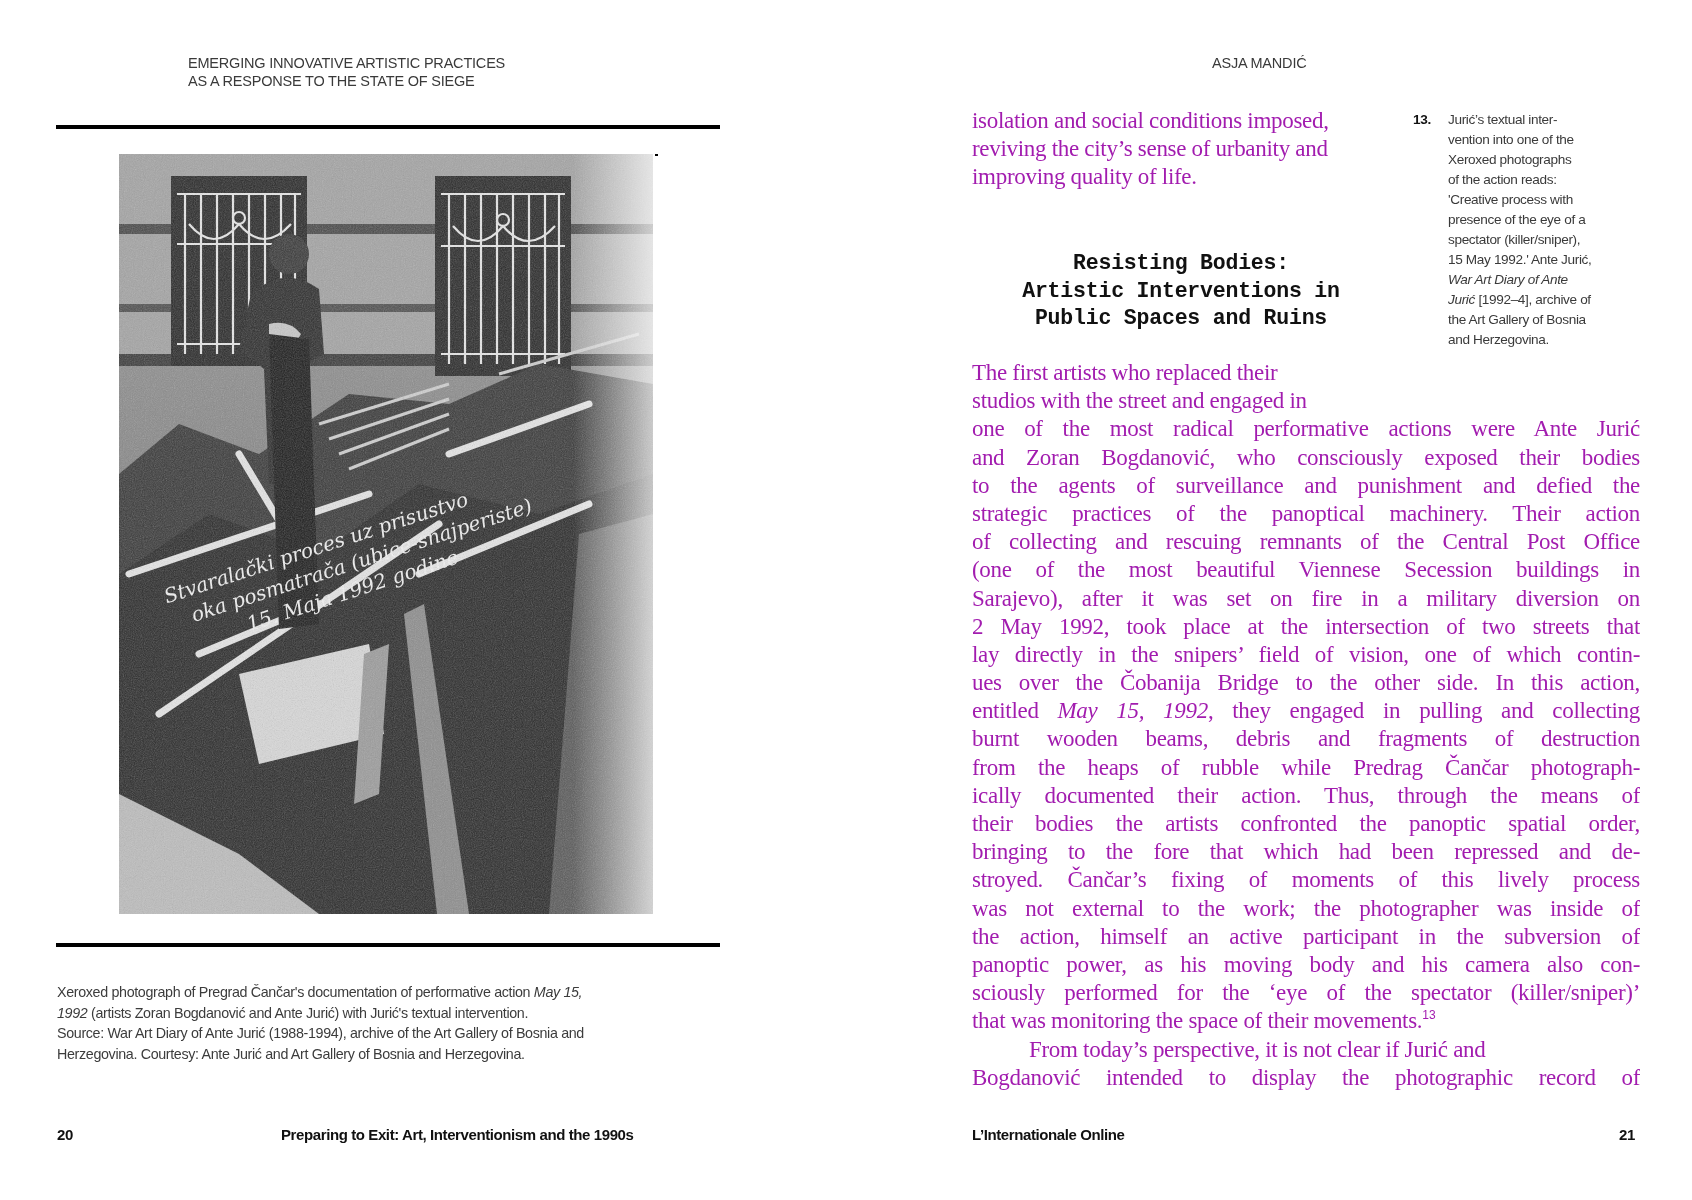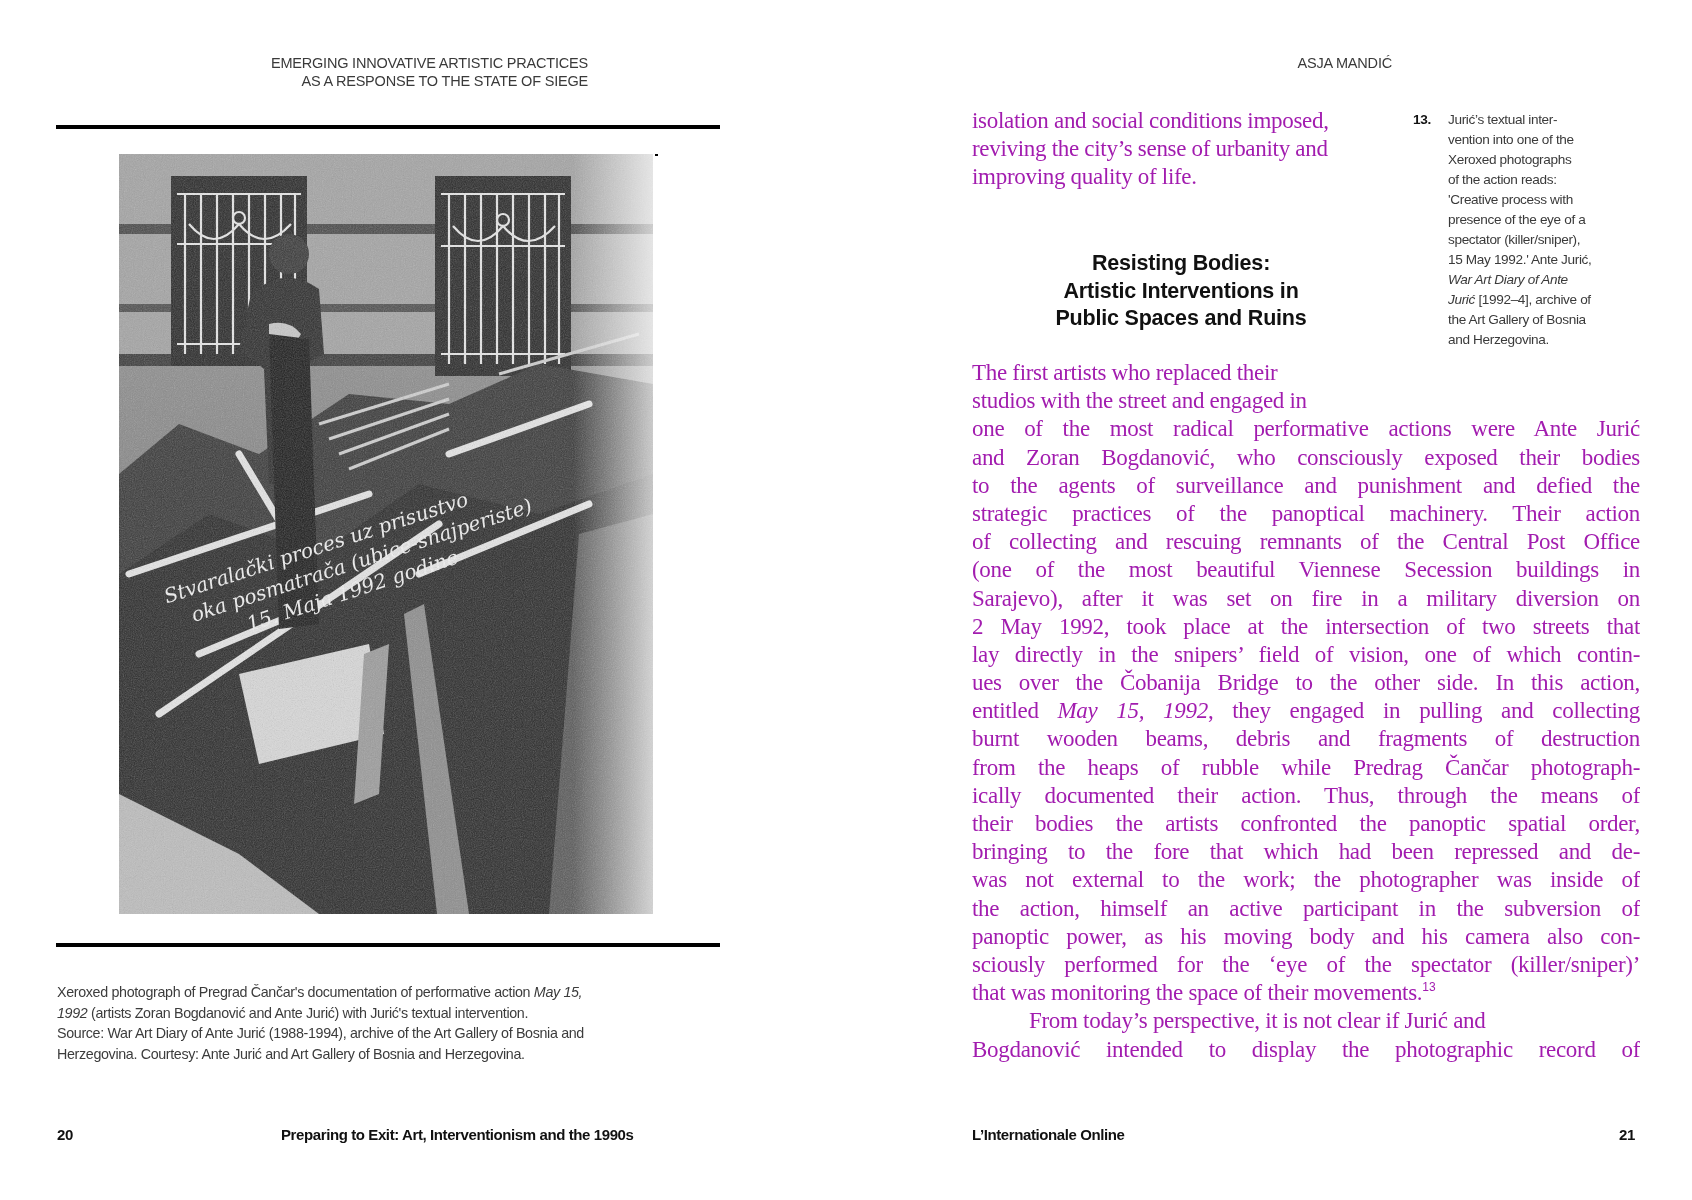--- a/index.html
+++ b/index.html
@@ -1,21 +1,21 @@
 <!DOCTYPE html>
 <html><head>
 <meta charset="utf-8">
 <style>
   html, body { margin:0; padding:0; background:#ffffff; }
   body { width:1692px; height:1200px; position:relative; overflow:hidden; font-family:"Liberation Sans", sans-serif; color:#111; }
   .page { position:absolute; top:0; height:1200px; }
   .page-left { left:0; width:846px; }
   .page-right { left:846px; width:846px; }
 
-  .running-head { position:absolute; font-family:"Liberation Sans", sans-serif; font-size:14.5px; letter-spacing:-0.2px; color:#3a3a3a; text-align:right; line-height:18px; text-transform:uppercase; }
+  .running-head { position:absolute; font-family:"Liberation Sans", sans-serif; font-size:14.5px; letter-spacing:-0.2px; color:#3a3a3a; text-align:left; line-height:18px; text-transform:uppercase; }
   .rh-left { left:188px; width:400px; top:54px; }
   .rh-right { left:366px; width:180px; top:54px; }
 
   .rule { position:absolute; background:#000; height:4px; }
   .rule-top { left:56px; top:125px; width:664px; }
   .rule-bottom { left:56px; top:943px; width:664px; }
 
   .photo { position:absolute; left:119px; top:154px; width:534px; height:760px; overflow:hidden; background:#777; }
   .photo svg { display:block; width:100%; height:100%; }
   .photo-tick { position:absolute; left:655px; top:154px; width:3px; height:2px; background:#000; }
@@ -31,21 +31,21 @@
   .folio-num-right { left:773px; }
 
   .body { position:absolute; left:126px; font-family:"Liberation Serif", serif; font-size:23px; color:#a21caf; letter-spacing:-0.3px; }
   .body .ln { display:block; height:28.2px; line-height:28.2px; white-space:nowrap; }
   .body .j { text-align:justify; text-align-last:justify; white-space:normal; overflow:hidden; }
   .body-top { top:107px; width:400px; }
   .body-main { top:359px; width:668px; }
   .indent { padding-left:57px; }
   sup.fn { font-family:"Liberation Sans", sans-serif; font-size:12px; vertical-align:9px; line-height:0; letter-spacing:0; }
 
-  .section-head { position:absolute; left:170px; top:250px; width:330px; text-align:center; font-family:Liberation Sans, sans-serif; font-weight:bold; font-size:21.5px; line-height:27.5px; color:#111; letter-spacing:-0.2px; }
+  .section-head { position:absolute; left:170px; top:250px; width:330px; text-align:center; font-family:Liberation Mono, monospace; font-weight:bold; font-size:21.5px; line-height:27.5px; color:#111; letter-spacing:-0.2px; }
   .section-head .ln { display:block; }
 
   .footnote { position:absolute; left:567px; top:110px; width:240px; font-family:"Liberation Sans", sans-serif; font-size:13.6px; line-height:20px; color:#3a3a3a; letter-spacing:-0.35px; }
   .footnote .fn-num { position:absolute; left:0; top:0; font-weight:bold; color:#111; }
   .footnote .fn-text { position:absolute; left:35px; top:0; width:210px; }
   .footnote .ln { display:block; white-space:nowrap; }
   .footnote i { font-style:italic; }
 </style>
 </head>
 <body>
@@ -226,20 +226,21 @@
     <span class="ln j">Sarajevo), after it was set on fire in a military diversion on</span>
     <span class="ln j">2 May 1992, took place at the intersection of two streets that</span>
     <span class="ln j">lay directly in the snipers’ field of vision, one of which contin-</span>
     <span class="ln j">ues over the Čobanija Bridge to the other side. In this action,</span>
     <span class="ln j"><span>entitled </span><i>May 15, 1992</i><span>, they engaged in pulling and collecting</span></span>
     <span class="ln j">burnt wooden beams, debris and fragments of destruction</span>
     <span class="ln j">from the heaps of rubble while Predrag Čančar photograph-</span>
     <span class="ln j">ically documented their action. Thus, through the means of</span>
     <span class="ln j">their bodies the artists confronted the panoptic spatial order,</span>
     <span class="ln j">bringing to the fore that which had been repressed and de-</span>
+    <span class="ln j">stroyed. Čančar’s fixing of moments of this lively process</span>
     <span class="ln j">was not external to the work; the photographer was inside of</span>
     <span class="ln j">the action, himself an active participant in the subversion of</span>
     <span class="ln j">panoptic power, as his moving body and his camera also con-</span>
     <span class="ln j">sciously performed for the ‘eye of the spectator (killer/sniper)’</span>
     <span class="ln"><span>that was monitoring the space of their movements.</span><sup class="fn">13</sup></span>
     <span class="ln indent">From today’s perspective, it is not clear if Jurić and</span>
     <span class="ln j">Bogdanović intended to display the photographic record of</span>
   </div>
 
   <div class="folio folio-title-right">L’Internationale Online</div>

